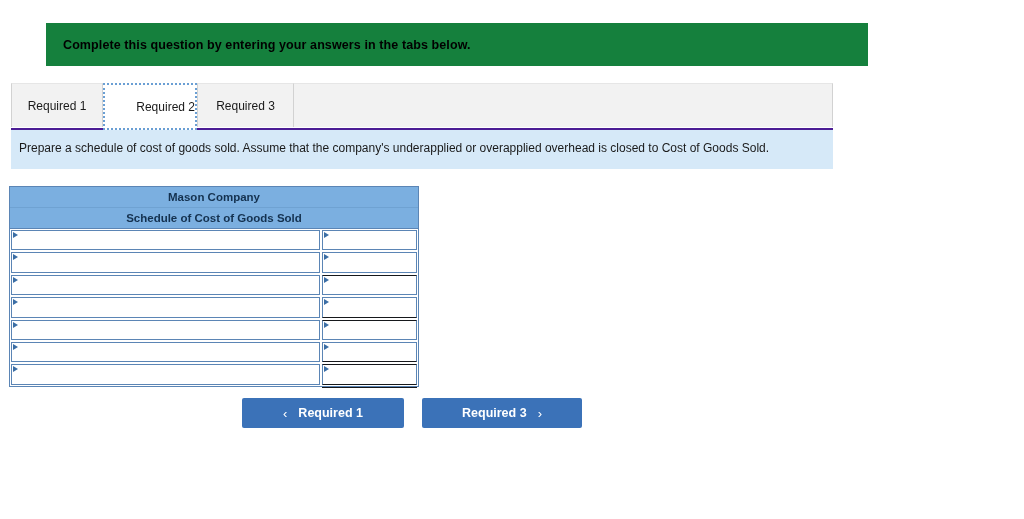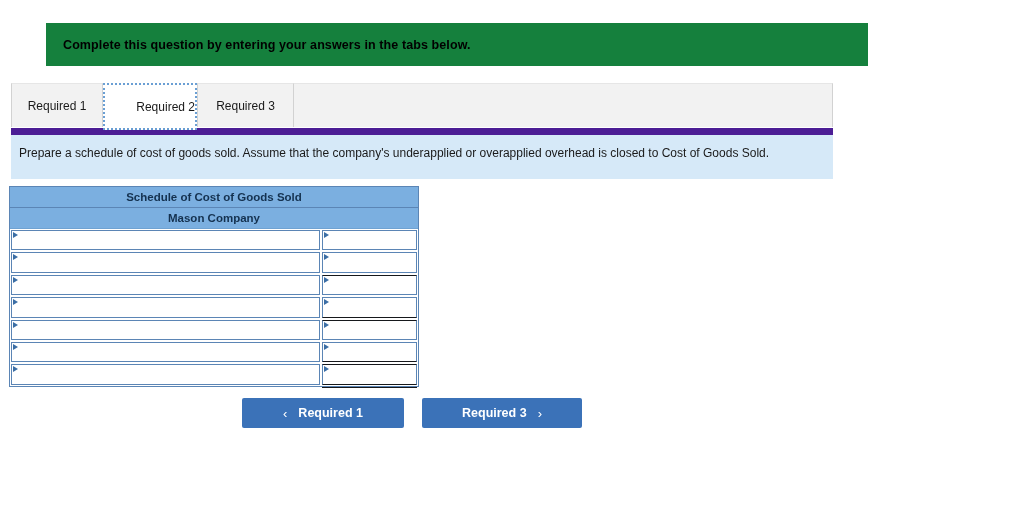--- a/index.html
+++ b/index.html
@@ -84,24 +84,24 @@
     border-right: 1px solid #d2d2d2;
     box-sizing: border-box;
   }
 
   
   #instruction {
     position: absolute;
     left: 11px;
     top: 128px;
     width: 822px;
-    height: 51px;
+    height: 41px;
     background: #d6e9f8;
     box-sizing: border-box;
-    border-top: 7px solid #4c1d95;
+    border-top: 2px solid #4c1d95;
   }
   #instruction-text {
     position: absolute;
     left: 8px;
     top: 10px;
     width: 802px;
     font-size: 12px;
     line-height: 16px;
     color: #1a1a1a;
   }
@@ -239,25 +239,25 @@
     <span>Required 3</span>
   </div>
   <div id="tab-rest"></div>
 </div>
 
 <div id="instruction">
   <div id="instruction-text">Prepare a schedule of cost of goods sold. Assume that the company's underapplied or overapplied overhead is closed to Cost of Goods Sold.</div>
 </div>
 
 <div id="table">
+  <div class="thead-row">
+    <span>Mason Company</span>
+  </div>
   <div class="thead-row second">
     <span>Schedule of Cost of Goods Sold</span>
-  </div>
-  <div class="thead-row">
-    <span>Mason Company</span>
   </div>
   <div id="table-body">
       <div class="row">
         <div class="cell cell-label">
           <div class="box">
             <span class="caret"></span>
             <input type="text" class="cell-input" placeholder="" style="">
           </div>
         </div>
         <div class="cell cell-value">

